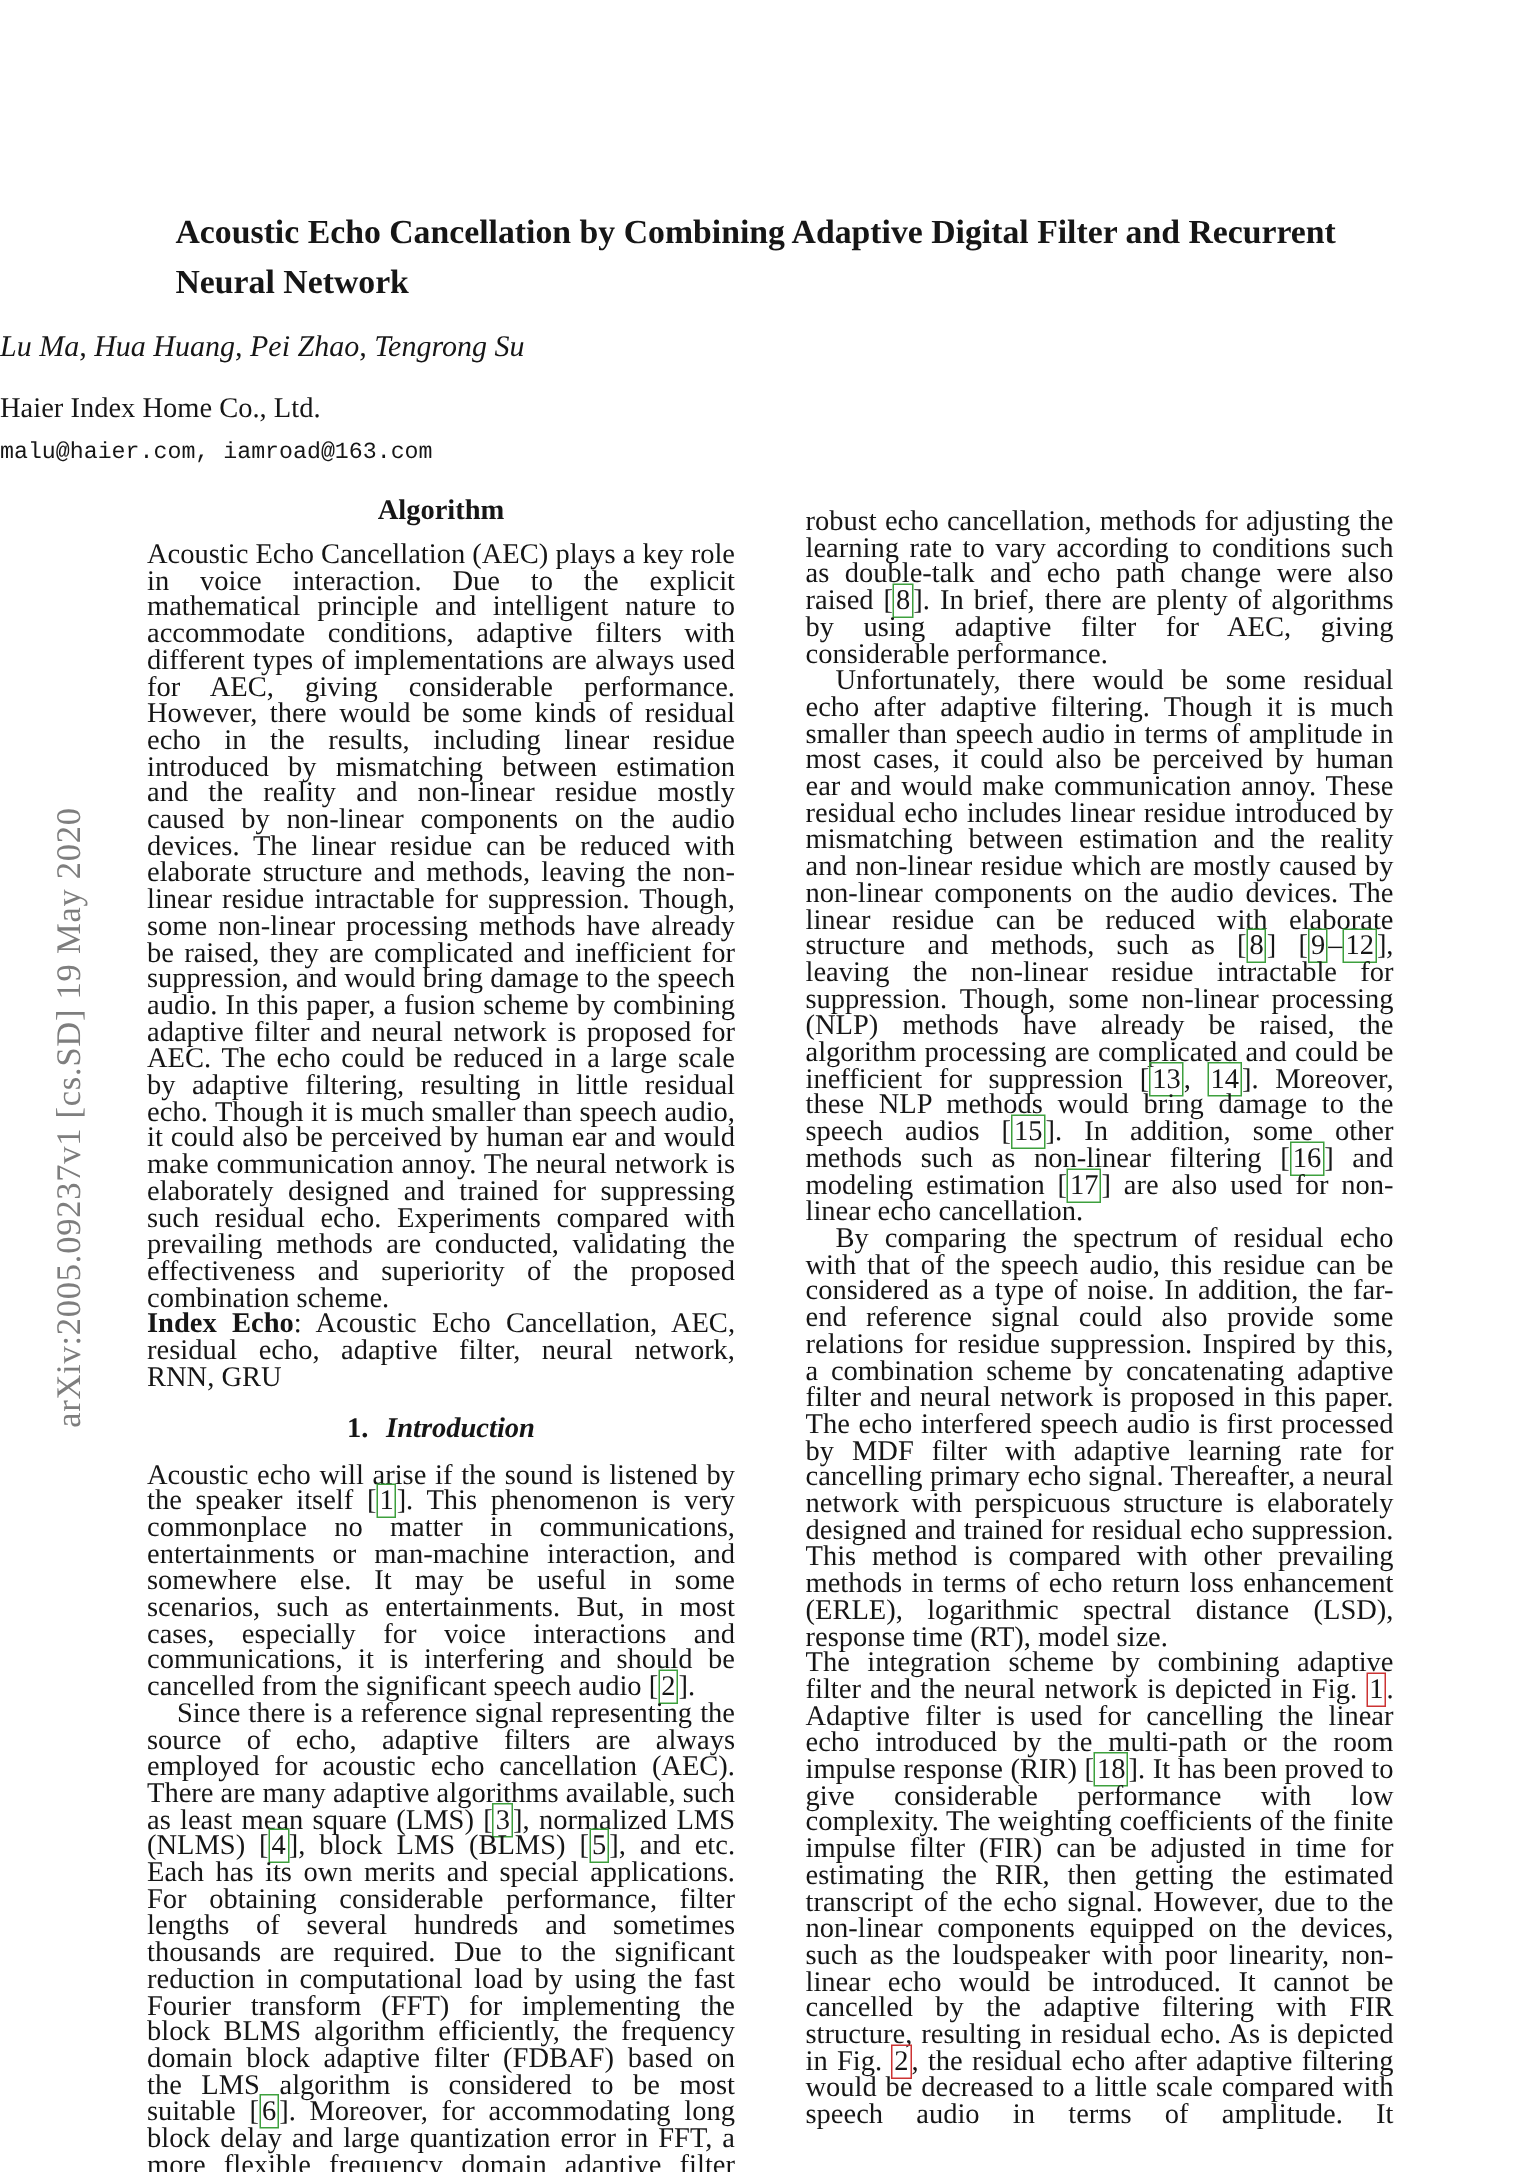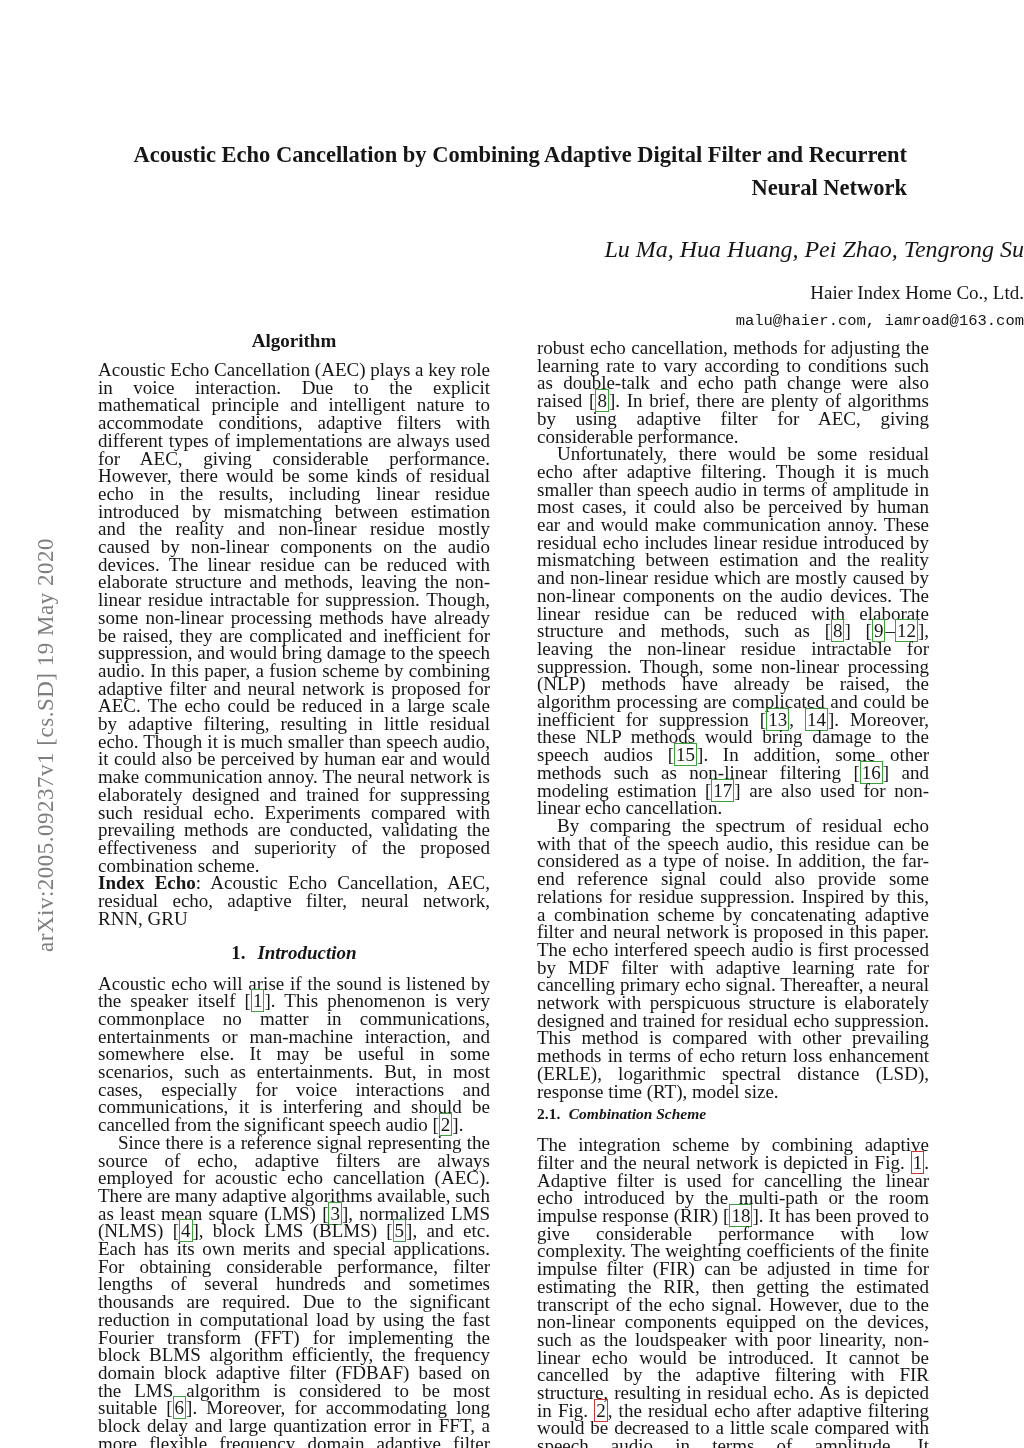--- a/index.html
+++ b/index.html
@@ -16,26 +16,26 @@
   .arxiv-stamp{
     position:absolute;
     left:46px;top:745px;
     transform:translate(-50%,-50%) rotate(-90deg);
     white-space:nowrap;
     font-size:23px;
     color:#7e7e7e;
     letter-spacing:0.5px;
   }
   
-  .title-block{position:absolute;top:138px;left:0;width:1024px;text-align:right;}
+  .title-block{position:absolute;top:138px;left:0;width:1024px;text-align:left;}
   .paper-title{
     margin:0 auto;max-width:790px;
     font-size:22.5px;font-weight:bold;line-height:33px;
   }
-  .authors{margin-top:32px;font-size:24px;font-style:italic;}
+  .authors{margin-top:16px;font-size:20px;font-style:italic;}
   .affiliation{margin-top:19px;font-size:19px;}
   .emails{margin-top:8px;font-size:15.5px;font-family:"Liberation Mono", monospace;}
   
   .col{position:absolute;top:330px;width:392px;}
   .col-left{left:98px;}
   .col-right{left:537px;padding-top:9px;}
   .para{
     margin:0;
     font-size:19px;line-height:17.7px;
     text-align:justify;
@@ -87,17 +87,16 @@
       <div class="para">Acoustic Echo Cancellation (AEC) plays a key role in voice interaction.  Due to the explicit mathematical principle and intelligent nature to accommodate conditions, adaptive filters with different types of implementations are always used for AEC, giving considerable performance. However, there would be some kinds of residual echo in the results, including linear residue introduced by mismatching between estimation and the reality and non-linear residue mostly caused by non-linear components on the audio devices. The linear residue can be reduced with elaborate structure and methods, leaving the non-linear residue intractable for suppression.  Though, some non-linear processing methods have already be raised, they are complicated and inefficient for suppression, and would bring damage to the speech audio.  In this paper, a fusion scheme by combining adaptive filter and neural network is proposed for AEC. The echo could be reduced in a large scale by adaptive filtering, resulting in little residual echo. Though it is much smaller than speech audio, it could also be perceived by human ear and would make communication annoy.  The neural network is elaborately designed and trained for suppressing such residual echo. Experiments compared with prevailing methods are conducted, validating the effectiveness and superiority of the proposed combination scheme.</div>
       <div class="para"><b>Index Echo</b>:  Acoustic Echo Cancellation, AEC, residual echo, adaptive filter, neural network, RNN, GRU</div>
       <div class="sec-heading"><span class="h-num">1.</span><span class="h-label">Introduction</span></div>
       <div class="para">Acoustic echo will arise if the sound is listened by the speaker itself [<span class="cite">1</span>]. This phenomenon is very commonplace no matter in communications, entertainments or man-machine interaction, and somewhere else. It may be useful in some scenarios, such as entertainments.  But, in most cases, especially for voice interactions and communications, it is interfering and should be cancelled from the significant speech audio [<span class="cite">2</span>].</div>
       <div class="para indent flush">Since there is a reference signal representing the source of echo, adaptive filters are always employed for acoustic echo cancellation (AEC). There are many adaptive algorithms available, such as least mean square (LMS) [<span class="cite">3</span>], normalized LMS (NLMS) [<span class="cite">4</span>], block LMS (BLMS) [<span class="cite">5</span>], and etc.  Each has its own merits and special applications.  For obtaining considerable performance, filter lengths of several hundreds and sometimes thousands are required.  Due to the significant reduction in computational load by using the fast Fourier transform (FFT) for implementing the block BLMS algorithm efficiently, the frequency domain block adaptive filter (FDBAF) based on the LMS algorithm is considered to be most suitable [<span class="cite">6</span>].  Moreover, for accommodating long block delay and large quantization error in FFT, a more flexible frequency domain adaptive filter structure, called the multidelay block frequency domain (MDF) adaptive filter was proposed [<span class="cite">7</span>]. Further, for obtaining</div>
     </div>
   <div class="col col-right">
       <div class="para">robust echo cancellation, methods for adjusting the learning rate to vary according to conditions such as double-talk and echo path change were also raised [<span class="cite">8</span>]. In brief, there are plenty of algorithms by using adaptive filter for AEC, giving considerable performance.</div>
       <div class="para indent">Unfortunately, there would be some residual echo after adaptive filtering. Though it is much smaller than speech audio in terms of amplitude in most cases, it could also be perceived by human ear and would make communication annoy.  These residual echo includes linear residue introduced by mismatching between estimation and the reality and non-linear residue which are mostly caused by non-linear components on the audio devices. The linear residue can be reduced with elaborate structure and methods, such as [<span class="cite">8</span>] [<span class="cite">9</span>–<span class="cite">12</span>], leaving the non-linear residue intractable for suppression.  Though, some non-linear processing (NLP) methods have already be raised, the algorithm processing are complicated and could be inefficient for suppression [<span class="cite">13</span>, <span class="cite">14</span>]. Moreover, these NLP methods would bring damage to the speech audios [<span class="cite">15</span>]. In addition, some other methods such as non-linear filtering [<span class="cite">16</span>] and modeling estimation [<span class="cite">17</span>] are also used for non-linear echo cancellation.</div>
       <div class="para indent">By comparing the spectrum of residual echo with that of the speech audio, this residue can be considered as a type of noise.  In addition, the far-end reference signal could also provide some relations for residue suppression.  Inspired by this, a combination scheme by concatenating adaptive filter and neural network is proposed in this paper.  The echo interfered speech audio is first processed by MDF filter with adaptive learning rate for cancelling primary echo signal.  Thereafter, a neural network with perspicuous structure is elaborately designed and trained for residual echo suppression.  This method is compared with other prevailing methods in terms of echo return loss enhancement (ERLE), logarithmic spectral distance (LSD), response time (RT), model size.</div>
-      <div class="subsec-heading"><span class="h-num">2.1.</span><span class="h-label">Combination Scheme</span></div>
       <div class="para flush">The integration scheme by combining adaptive filter and the neural network is depicted in Fig. <span class="figref">1</span>.  Adaptive filter is used for cancelling the linear echo introduced by the multi-path or the room impulse response (RIR) [<span class="cite">18</span>].  It has been proved to give considerable performance with low complexity.  The weighting coefficients of the finite impulse filter (FIR) can be adjusted in time for estimating the RIR, then getting the estimated transcript of the echo signal.  However, due to the non-linear components equipped on the devices, such as the loudspeaker with poor linearity, non-linear echo would be introduced.  It cannot be cancelled by the adaptive filtering with FIR structure, resulting in residual echo.  As is depicted in Fig. <span class="figref">2</span>, the residual echo after adaptive filtering would be decreased to a little scale compared with speech audio in terms of amplitude.  It</div>
     </div>
 
 </div>
 
 </body></html>

